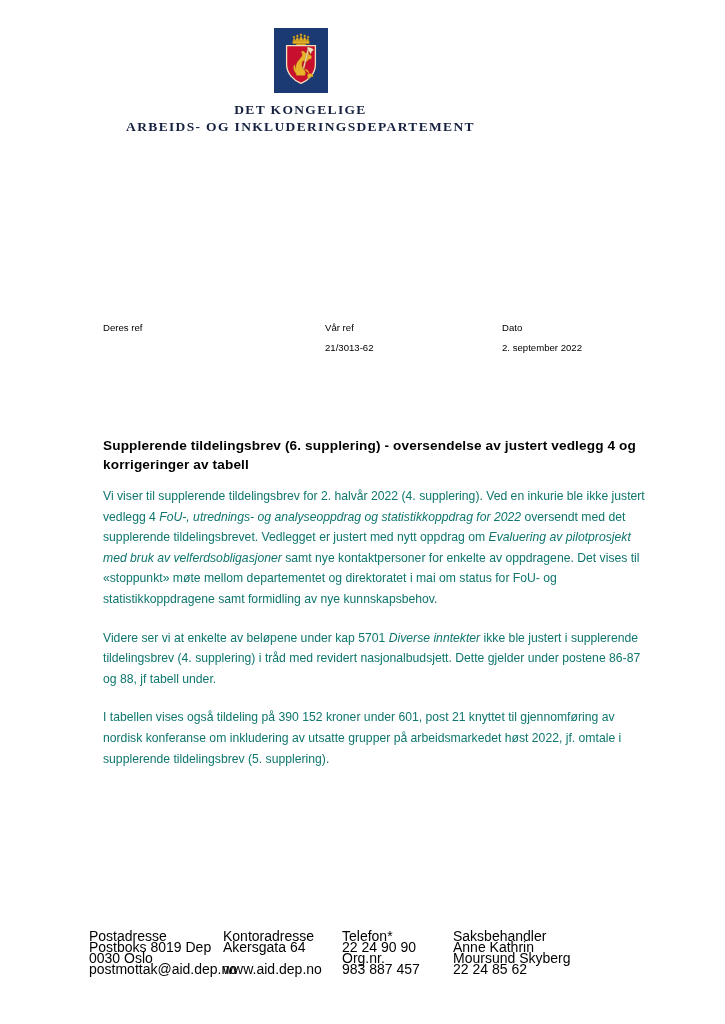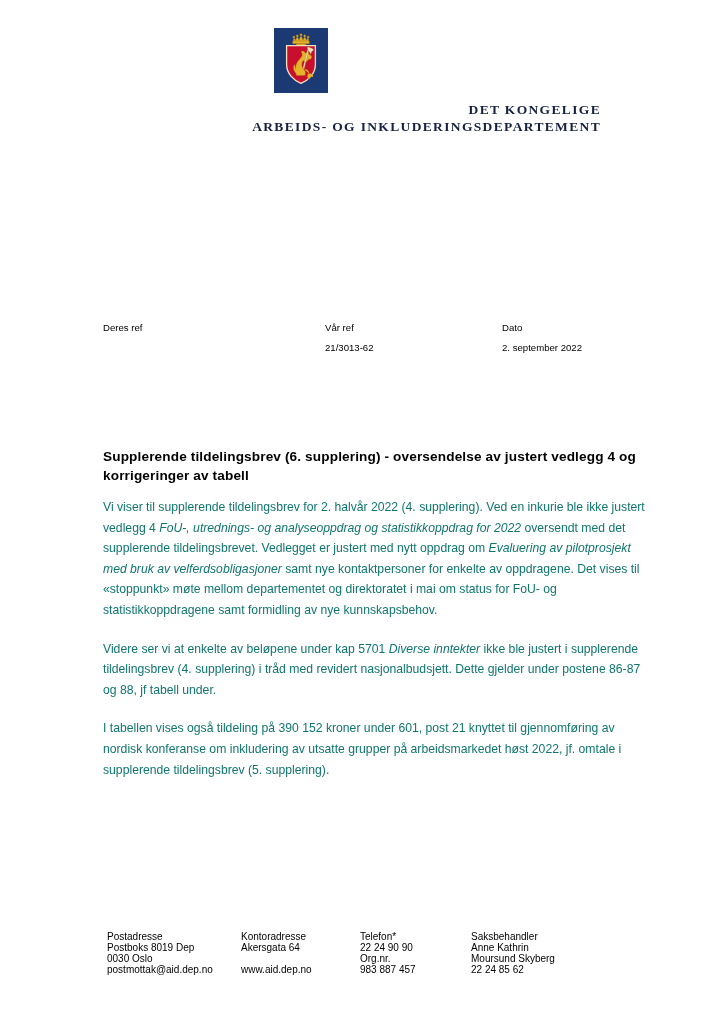--- a/index.html
+++ b/index.html
@@ -23,21 +23,21 @@
     height: 1024px;
     background: #ffffff;
   }
 
   
   .letterhead {
     position: absolute;
     left: 0;
     top: 28px;
     width: 601px;
-    text-align: right;
+    text-align: center;
   }
   .emblem-wrap {
     width: 54px;
     height: 65px;
     margin: 0 auto;
     position: relative;
   }
   .emblem-bg {
     position: absolute;
     left: 0; top: 0;
@@ -94,21 +94,21 @@
   .refcol.c1 { width: 222px; }
   .refcol.c2 { width: 177px; }
   .refcol.c3 { width: 121px; }
   .refval { display: block; }
   .refval.empty { visibility: hidden; }
 
   
   .body-block {
     position: absolute;
     left: 103px;
-    top: 447px;
+    top: 436px;
     width: 545px;
   }
   h1.doc-title {
     margin: 0 0 12px 0;
     font-size: 13.6px;
     font-weight: bold;
     line-height: 19px;
     letter-spacing: 0.01em;
   }
   p.para {
@@ -116,25 +116,25 @@
     font-size: 12.2px;
     line-height: 20.6px;
     color: #0f766e;
   }
   p.para:last-child { margin-bottom: 0; }
   .it { font-style: italic; }
 
   
   .footer {
     position: absolute;
-    left: 107px;
+    left: 89px;
     top: 931px;
     width: 545px;
     display: flex;
-    font-size: 10px;
+    font-size: 14px;
     line-height: 11.1px;
     color: #000;
   }
   .fcol { padding-right: 6px; }
   .fcol.f1 { width: 128px; }
   .fcol.f2 { width: 113px; }
   .fcol.f3 { width: 105px; }
   .fcol.f4 { width: 100px; }
   .fcol.f5 { width: 99px; }
   .fline { display: block; white-space: pre; }

